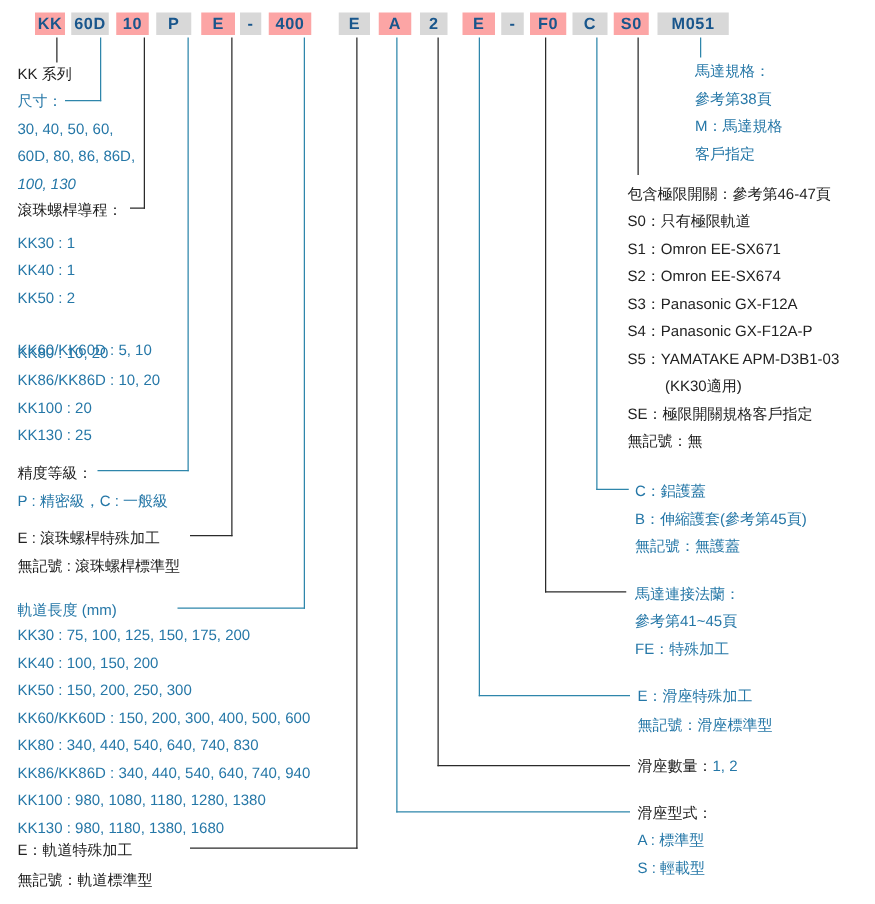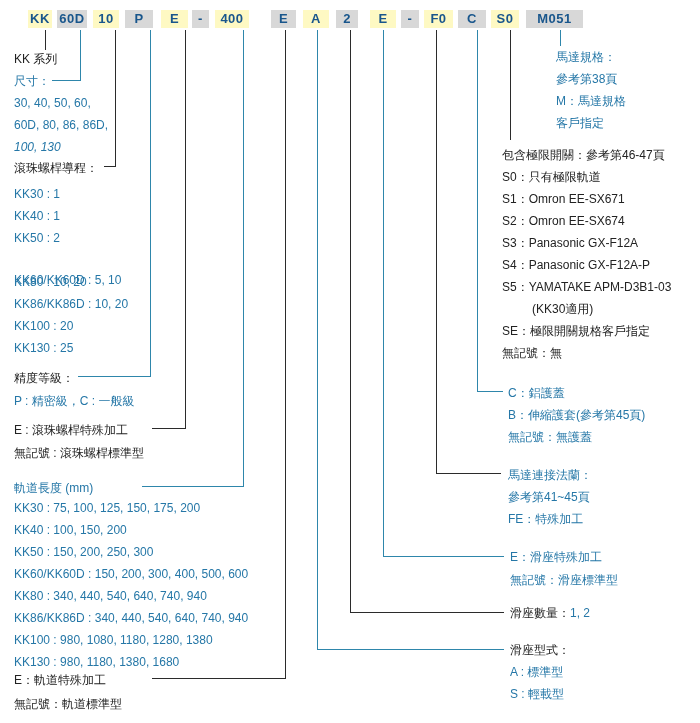--- a/index.html
+++ b/index.html
@@ -2,21 +2,21 @@
 <html><head>
 <meta charset="utf-8">
 <style>
   html,body{margin:0;padding:0;background:#fff;}
   .canvas{
     position:relative;width:700px;height:723px;background:#ffffff;
     font-family:"Liberation Sans","DejaVu Sans",sans-serif;overflow:hidden;
   }
   .seg{
     position:absolute;top:10px;height:18px;line-height:18px;
-    background:#fef9c3;color:#19568c;font-weight:bold;font-size:13px;
+    background:#fca5a5;color:#19568c;font-weight:bold;font-size:13px;
     text-align:center;letter-spacing:.5px;
   }
   .seg.dark{background:#d8d8d8;}
   .vline{position:absolute;width:1.4px;}
   .hline{position:absolute;height:1.4px;}
   .c-k{background:#2b2b2b;}
   .c-b{background:#2e86ab;}
   .block{position:absolute;}
   .tline{position:absolute;white-space:nowrap;font-size:12px;line-height:15px;}
   .t-blue{color:#2577a7;}
@@ -103,21 +103,21 @@
         <div class="tline" style="top: 23px; left: 0px;"><span class="t-black">無記號 : 滾珠螺桿標準型</span></div>
       </div>
       <div class="block" style="left: 14px; top: 481px;">
         <div class="tline" style="top: 0px; left: 0px;"><span class="t-blue">軌道長度 (mm)</span></div>
       </div>
       <div class="block" style="left: 14px; top: 501px;">
         <div class="tline" style="top: 0px; left: 0px;"><span class="t-blue">KK30 : 75, 100, 125, 150, 175, 200</span></div>
         <div class="tline" style="top: 22px; left: 0px;"><span class="t-blue">KK40 : 100, 150, 200</span></div>
         <div class="tline" style="top: 44px; left: 0px;"><span class="t-blue">KK50 : 150, 200, 250, 300</span></div>
         <div class="tline" style="top: 66px; left: 0px;"><span class="t-blue">KK60/KK60D : 150, 200, 300, 400, 500, 600</span></div>
-        <div class="tline" style="top: 88px; left: 0px;"><span class="t-blue">KK80 : 340, 440, 540, 640, 740, 940</span></div>
+        <div class="tline" style="top: 88px; left: 0px;"><span class="t-blue">KK80 : 340, 440, 540, 640, 740, 830</span></div>
         <div class="tline" style="top: 110px; left: 0px;"><span class="t-blue">KK86/KK86D : 340, 440, 540, 640, 740, 940</span></div>
         <div class="tline" style="top: 132px; left: 0px;"><span class="t-blue">KK100 : 980, 1080, 1180, 1280, 1380</span></div>
         <div class="tline" style="top: 154px; left: 0px;"><span class="t-blue">KK130 : 980, 1180, 1380, 1680</span></div>
       </div>
       <div class="block" style="left: 14px; top: 673px;">
         <div class="tline" style="top: 0px; left: 0px;"><span class="t-black">E：軌道特殊加工</span></div>
         <div class="tline" style="top: 24px; left: 0px;"><span class="t-black">無記號：軌道標準型</span></div>
       </div>
       <div class="block" style="left: 556px; top: 50px;">
         <div class="tline" style="top: 0px; left: 0px;"><span class="t-blue">馬達規格：</span></div>

